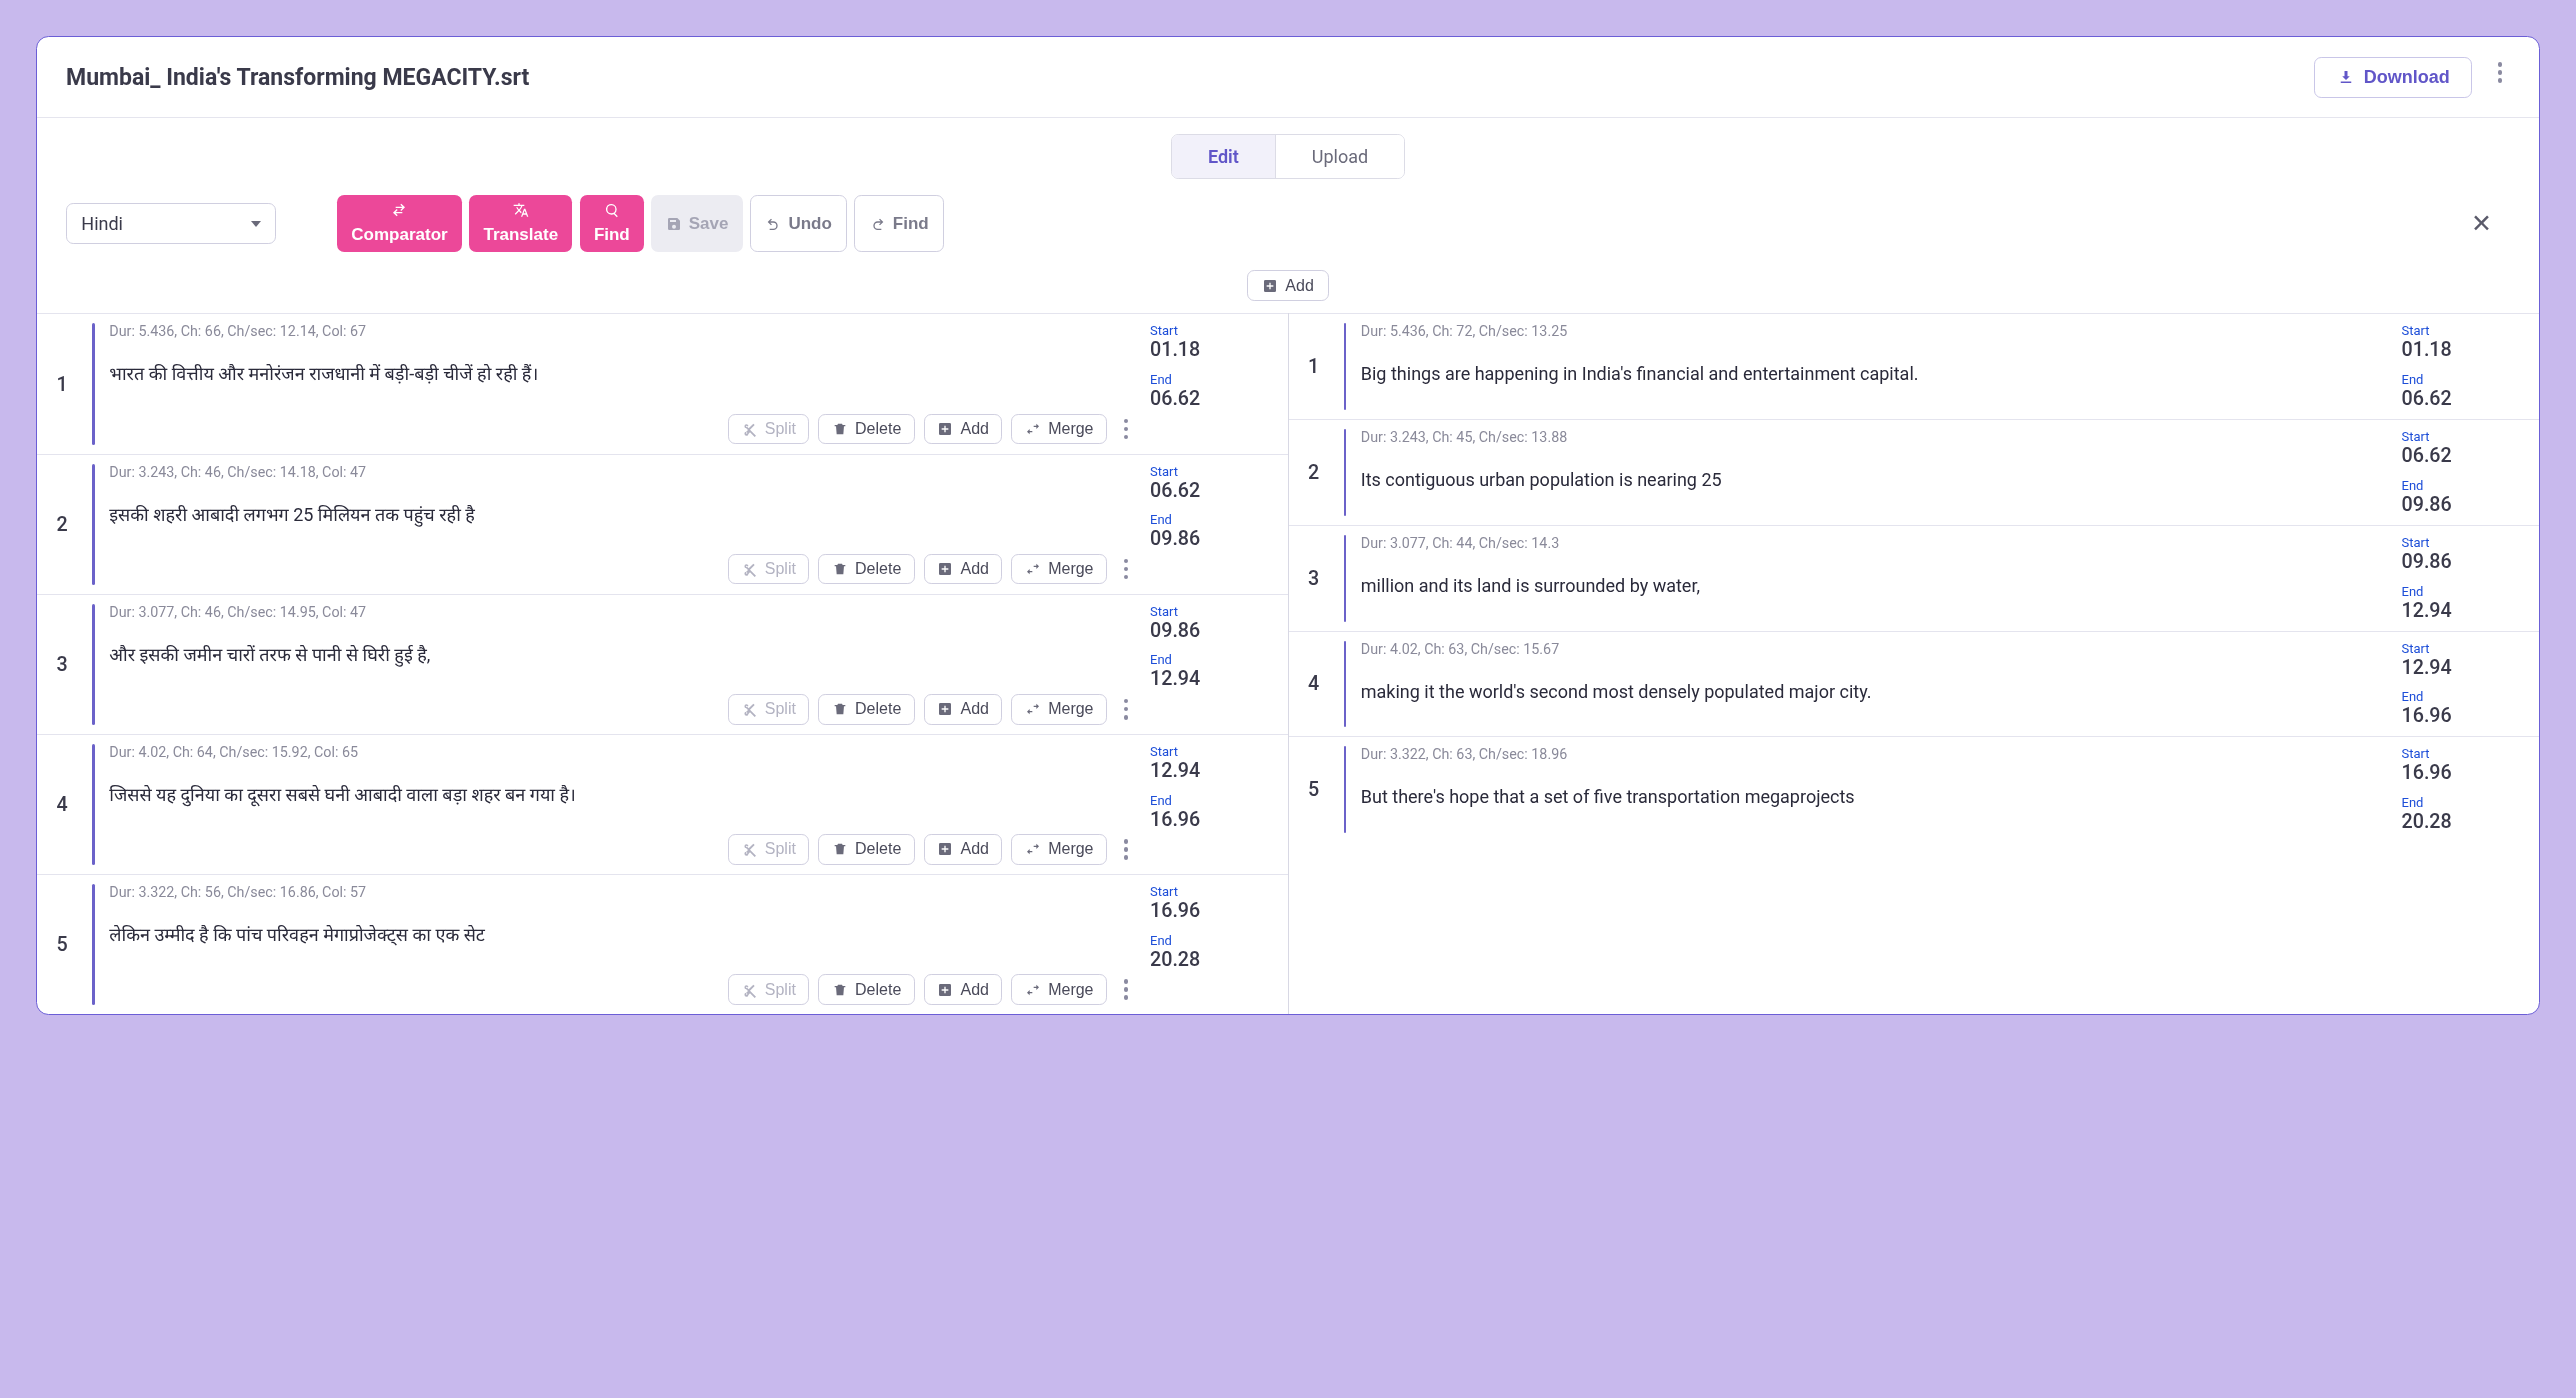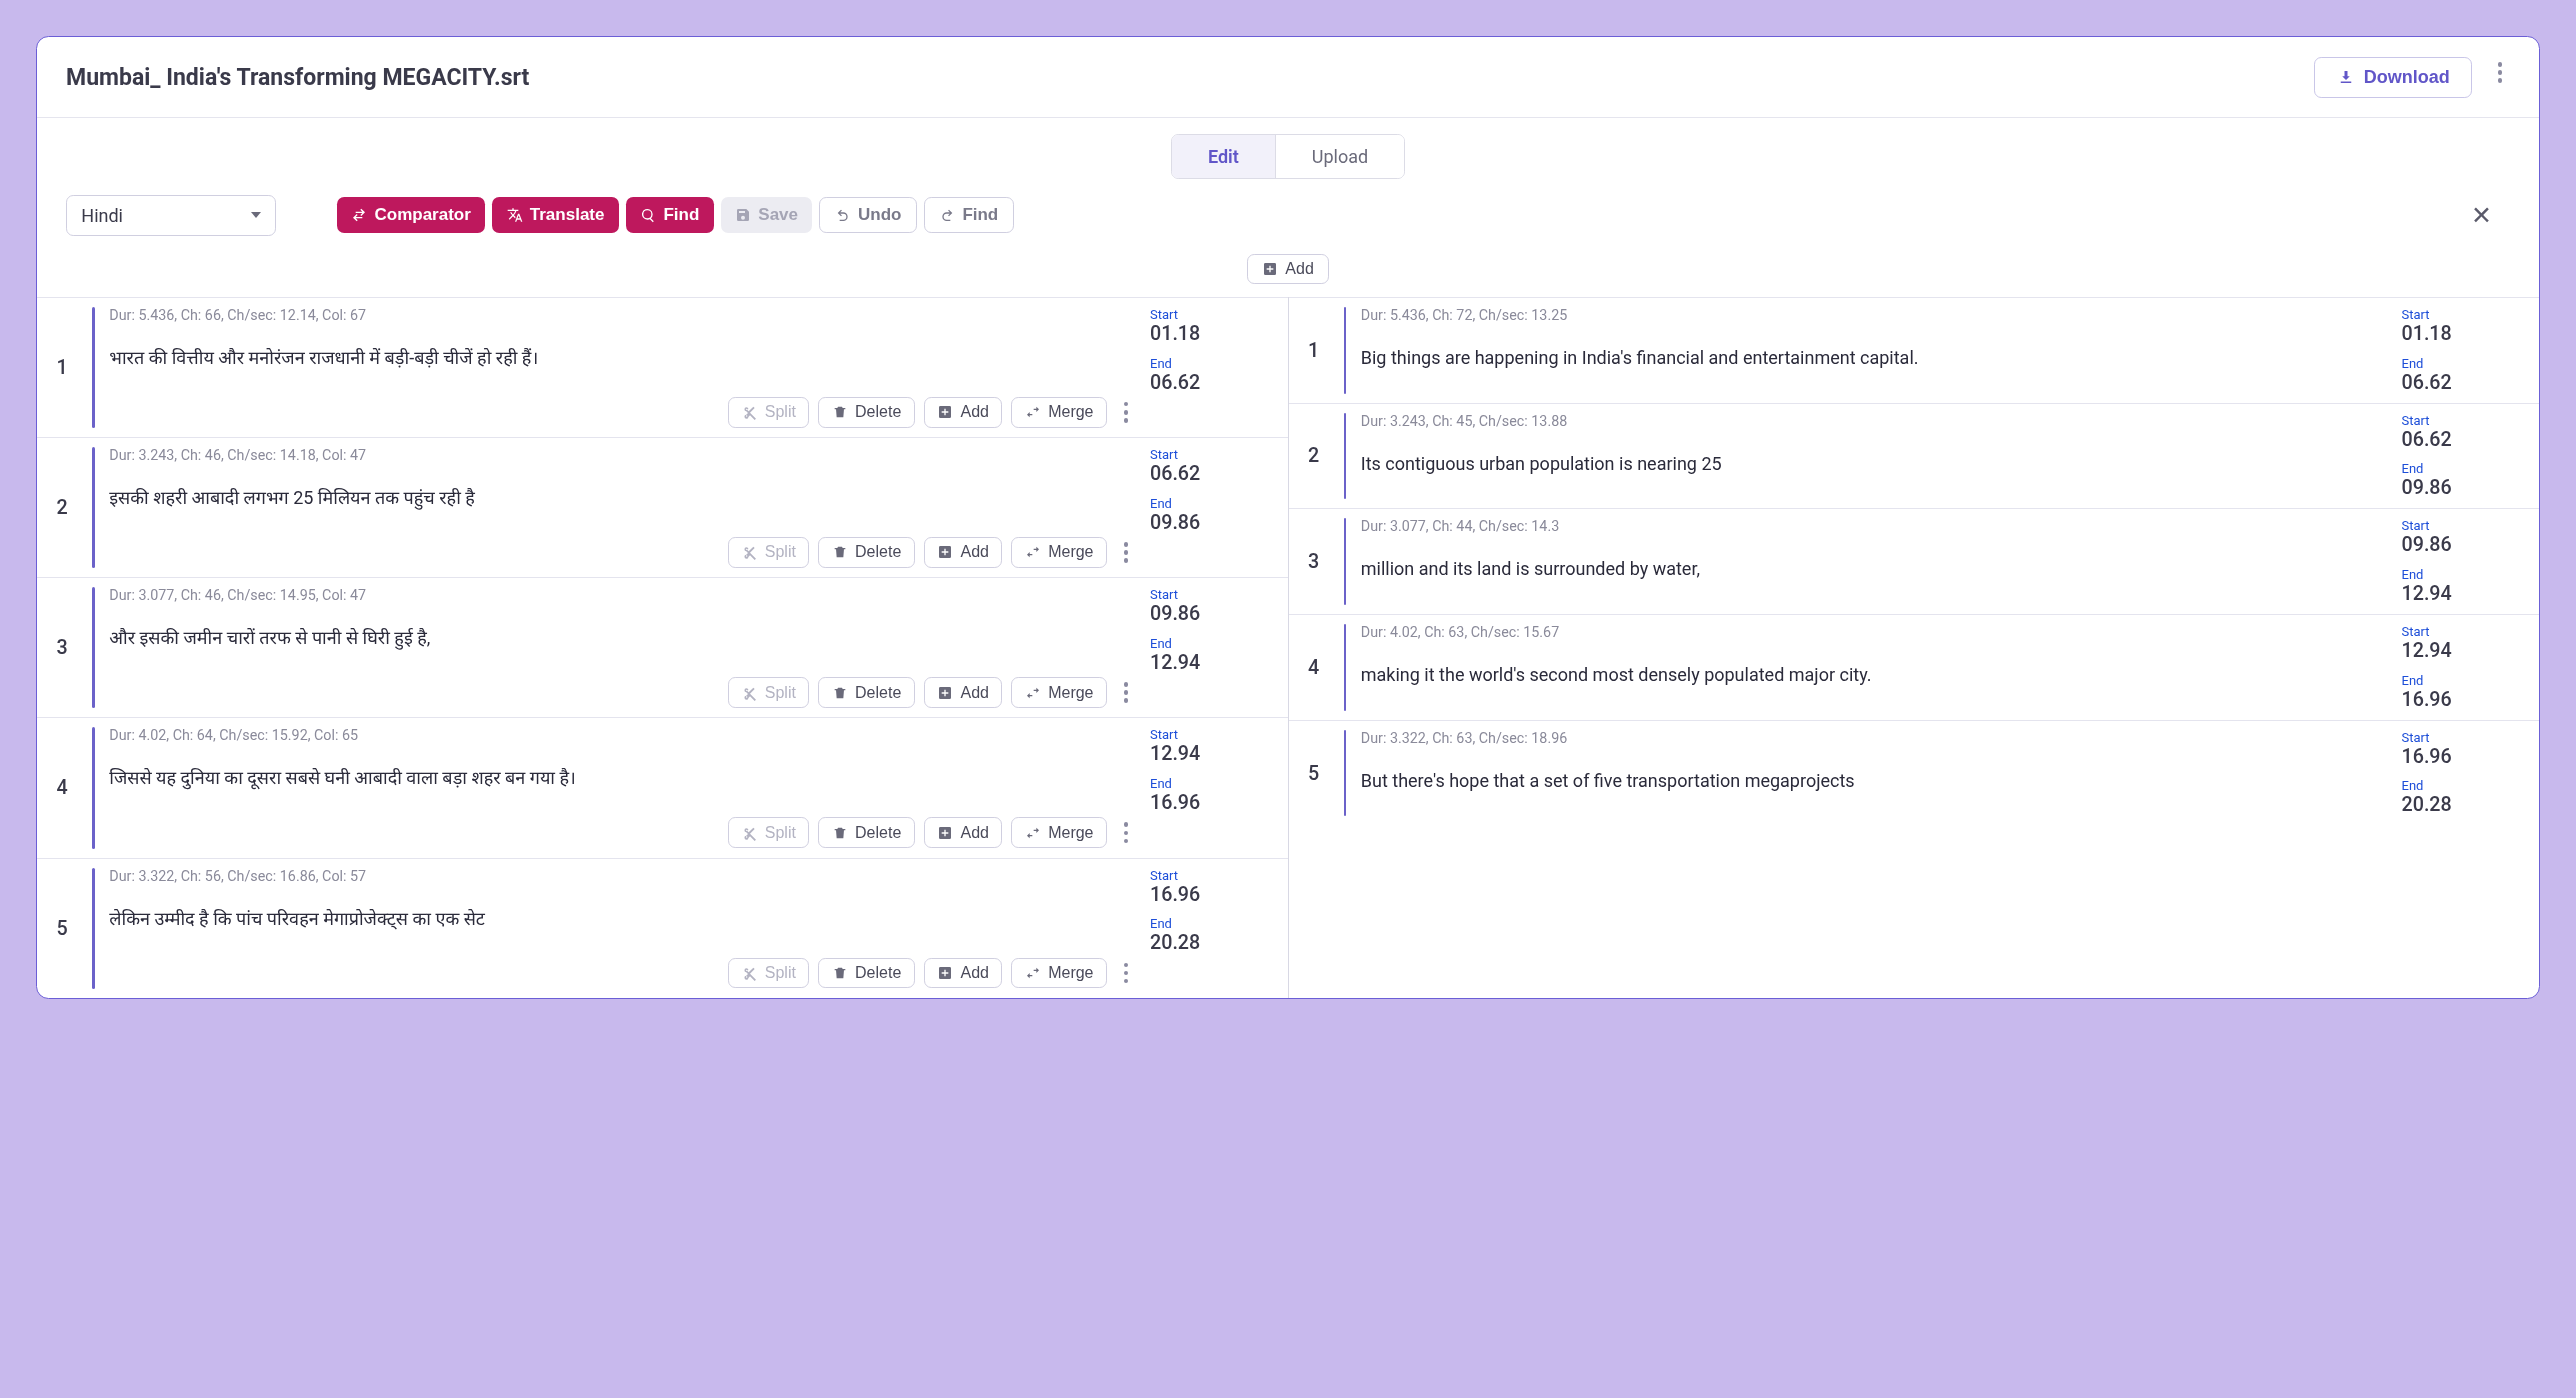--- a/index.html
+++ b/index.html
@@ -57,21 +57,21 @@
   width: 210px; font-size:18px; color:#3a3a4a; cursor:pointer;
 }
 .chev-down { width:0; height:0; border-left:5.4px solid transparent; border-right:5.4px solid transparent; border-top:6.3px solid #6a6a7a; }
 
 .pill-row { display:flex; gap:7.2px; flex-wrap:wrap; }
 .pill {
   display:inline-flex; align-items:center; gap:7.2px;
   border-radius:7.2px; padding:7.2px 14.3px; font-size:17px; font-weight:600;
   cursor:pointer; border:none;
 }
-.pill.primary { background:#be185d; color:#fff; }
+.pill.primary { background:#ec4899; color:#fff;flex-direction:column; }
 .pill.muted { background:#ececf2; color:#a5a5b5; }
 .pill.outline { background:#fff; color:#7a7a8a; border:0.9px solid #d0cfe0; }
 
 .close-x { margin-left:auto; font-size:25px; color:#5a5a6a; cursor:pointer; padding:0 18px; }
 
 .top-add-row { display:flex; justify-content:center; padding: 7.2px 0 12.5px 0; }
 .add-btn-top {
   display:inline-flex; align-items:center; gap:7.2px;
   border:0.9px solid #d0cfe0; border-radius:7.2px; padding:5.4px 14.3px;
   font-size:16px; color:#4a4a5a; cursor:pointer; background:#fff;

